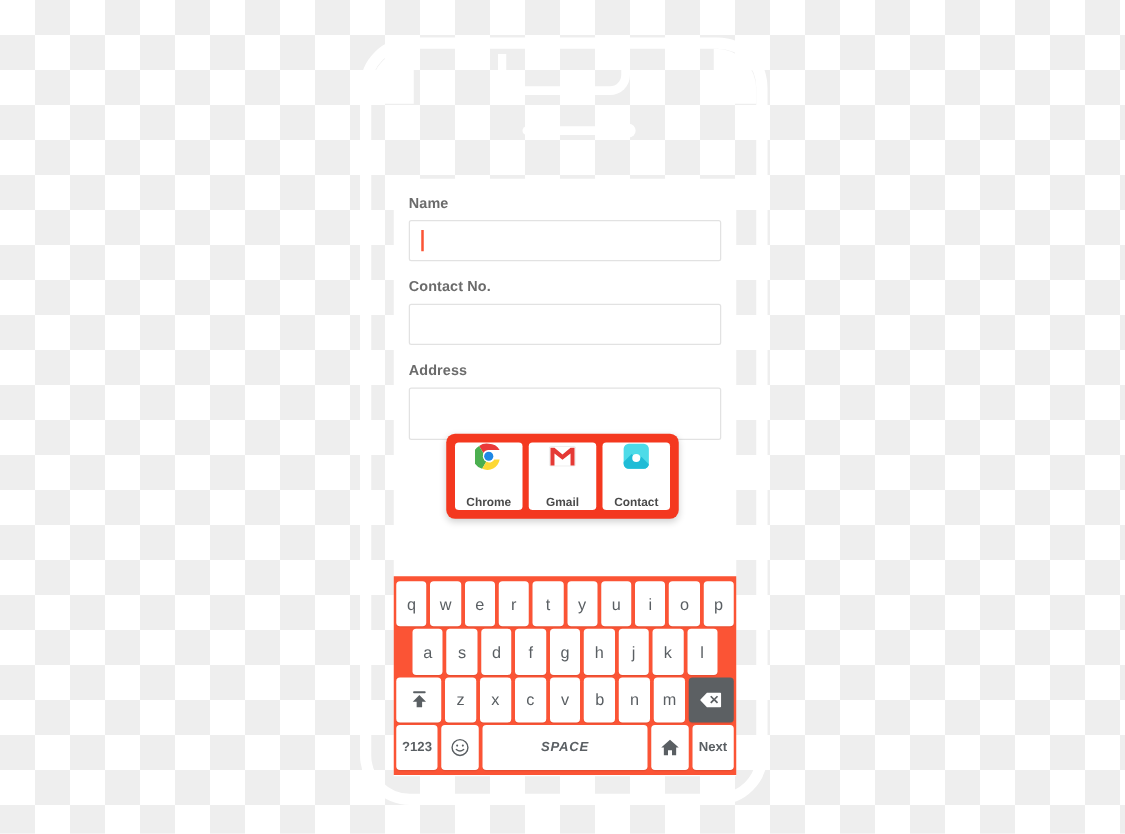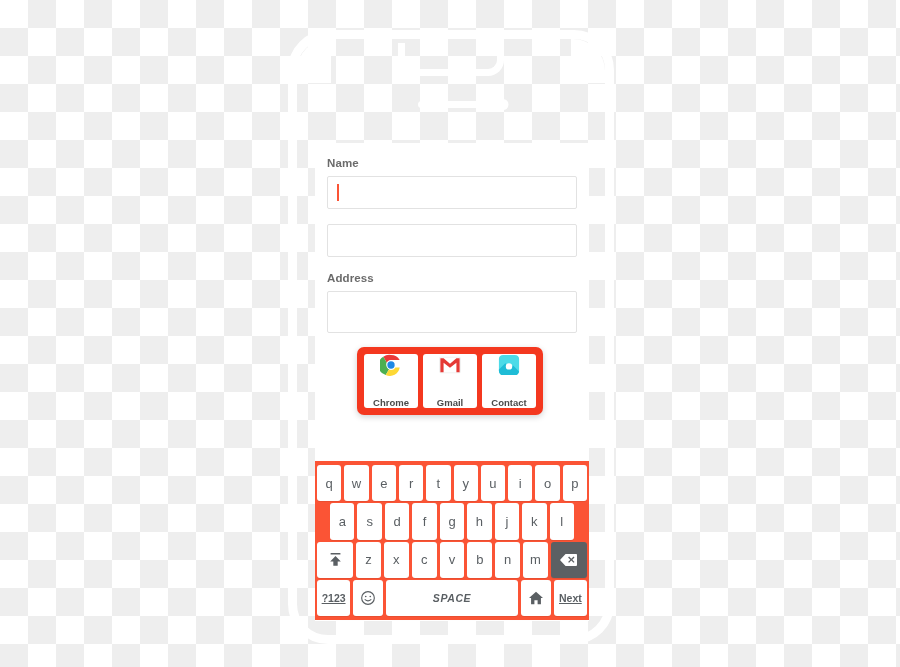--- a/index.html
+++ b/index.html
@@ -205,21 +205,21 @@
     flex: 1 1 0;
     min-width: 0;
     box-shadow: 0 1px 0 rgba(0,0,0,.07);
   }
   .kb-row-2 { padding-left: 13px; padding-right: 13px; }
   .key.dark {
     background: #5c6063;
   }
   .key.wide-fn { flex: 1.45 1 0; }
   .key.space { flex: 5.2 1 0; font-size: 10.5px; font-weight: bold; letter-spacing: .6px; font-style: italic; }
-  .key.small-fn { flex: 1.3 1 0; font-size: 10.5px; font-weight: bold; text-decoration: underline; }
+  .key.small-fn { flex: 1.3 1 0; font-size: 10.5px; font-weight: bold; }
   .key.icon-fn { flex: 1.15 1 0; }
   .key svg { display: block; }
 </style>
 </head>
 <body>
 
 <div id="canvas">
 
   <div id="phone-frame">
     <div class="frame-fill-left"></div>
@@ -235,20 +235,21 @@
 
       <div>
         <div class="field-label">Name</div>
         <div class="field-box">
           <span class="caret"></span>
         </div>
       </div>
 
 
       <div>
+        <div class="field-label">Contact No.</div>
         <div class="field-box"></div>
       </div>
 
       <div>
         <div class="field-label">Address</div>
         <div class="field-box tall"></div>
       </div>
 
     </div>
   </div>

